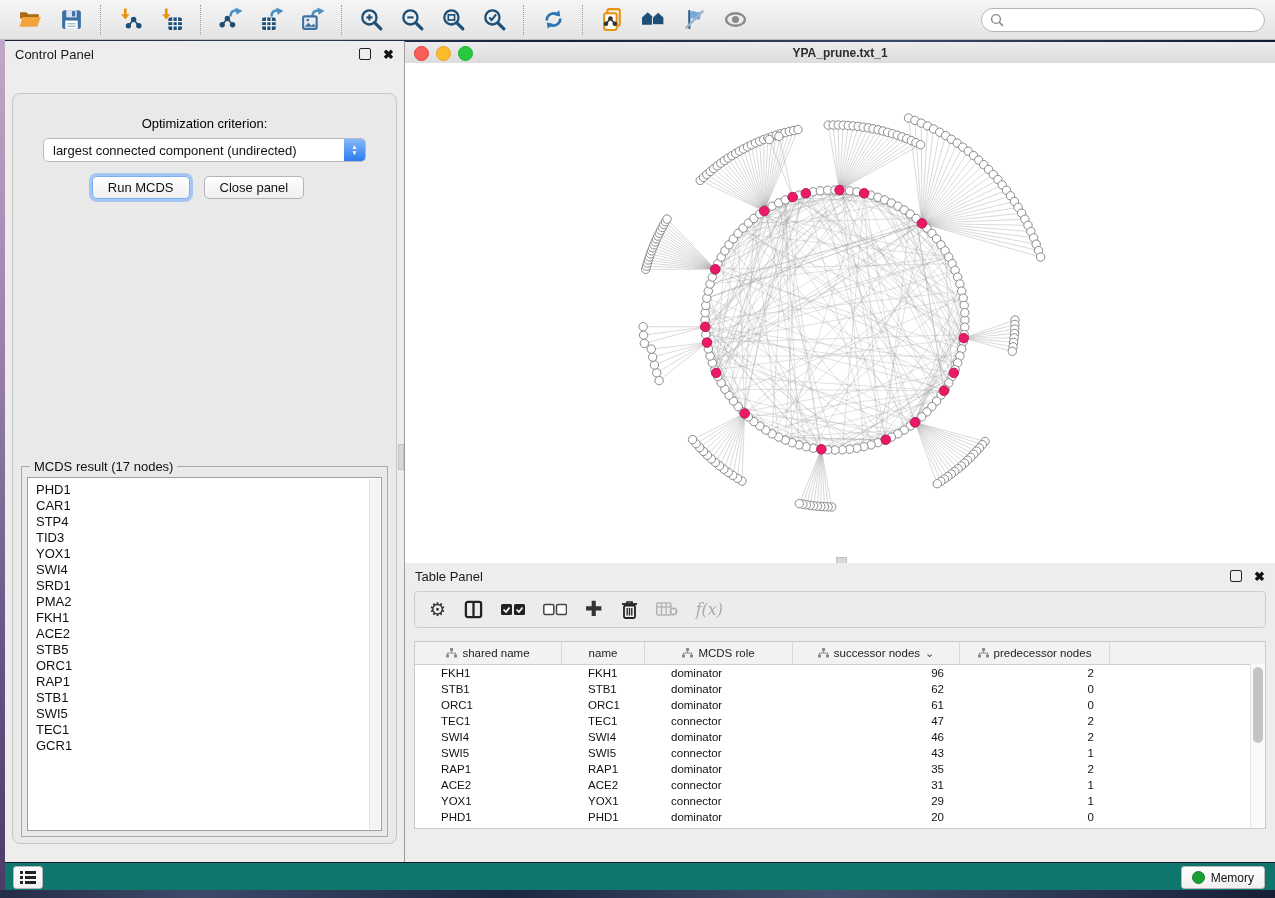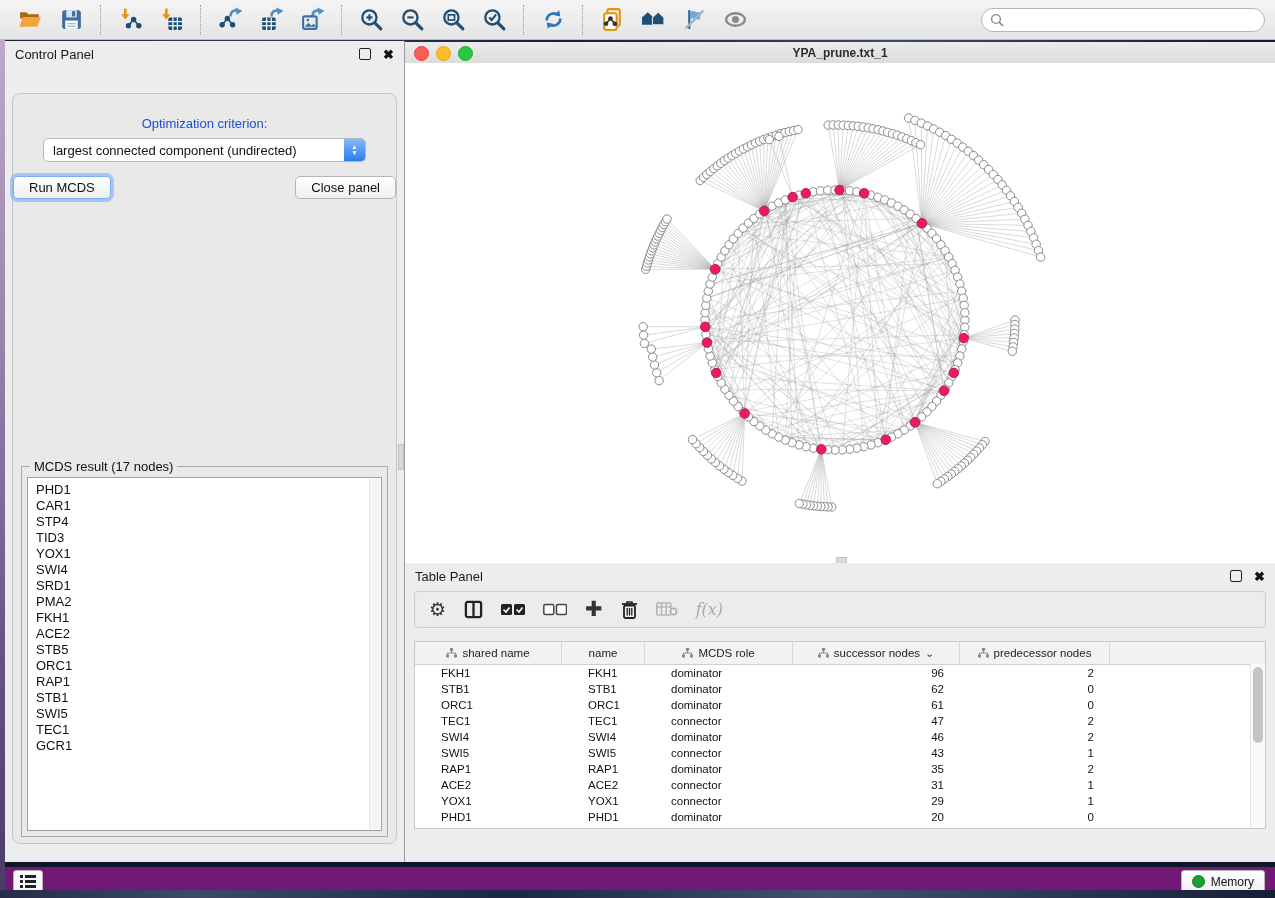--- a/index.html
+++ b/index.html
@@ -31,29 +31,29 @@
   .win-float{width:10px;height:10px;border:1.5px solid #222;border-radius:2px;margin-right:12px;cursor:pointer;}
   .win-close{font-size:13px;font-weight:bold;color:#111;cursor:pointer;}
   .cp-tabs{position:absolute;top:31px;left:50%;transform:translateX(-50%);display:flex;z-index:2;}
   .seg{border:1px solid #b0b0b0;border-left:none;background:linear-gradient(#ffffff,#f3f3f3);
        padding:3px 13px;font-size:13px;color:#111;cursor:pointer;white-space:nowrap;}
   .seg:first-child{border-left:1px solid #b0b0b0;border-radius:5px 0 0 5px;}
   .seg:last-child{border-radius:0 5px 5px 0;}
   .seg.sel{background:linear-gradient(#66adfb,#1f7af0);color:#fff;border-color:#2a6fd0;}
   .cp-content{position:absolute;top:52px;left:7px;right:7px;bottom:18px;
        background:#e9e9e9;border:1px solid #c6c6c6;border-radius:8px;}
-  .opt-label{position:absolute;top:22px;left:0;right:0;text-align:center;font-size:13px;color:#1d4ed8;}
+  .opt-label{position:absolute;top:22px;left:0;right:0;text-align:center;font-size:13px;color:#000000;}
   .select{position:absolute;top:44px;left:30px;right:30px;height:24px;background:#fff;
        border:1px solid #b9b9b9;border-radius:5px;display:flex;align-items:center;
        font-size:13px;color:#111;padding-left:9px;box-sizing:border-box;cursor:pointer;}
   .select .cap{margin-left:auto;width:21px;height:22px;border-radius:0 4px 4px 0;
        background:linear-gradient(#85b9f9,#2b7bf0);display:flex;flex-direction:column;
        align-items:center;justify-content:center;color:#fff;}
   .select .cap span{font-size:6.5px;line-height:6px;}
-  .btn-row{position:absolute;top:82px;left:0;right:0;display:flex;justify-content:space-between;gap:14px;}
+  .btn-row{position:absolute;top:82px;left:0;right:13px;display:flex;justify-content:center;gap:14px;}
   .btn{background:linear-gradient(#ffffff,#efefef);border:1px solid #b5b5b5;border-radius:5px;
        padding:3px 15px;font-size:13px;color:#111;cursor:pointer;font-family:"Liberation Sans",sans-serif;}
   .btn.focus{box-shadow:0 0 0 3px rgba(110,170,250,.55);border-color:#79aef2;}
   .result-group{position:absolute;left:8px;right:8px;top:372px;bottom:6px;border:1px solid #a9a9a9;}
   .result-legend{position:absolute;top:-8px;left:8px;background:#e9e9e9;padding:0 4px;font-size:13px;color:#111;}
   .result-list{position:absolute;left:5px;right:5px;top:10px;bottom:5px;background:#fff;
        border:1px solid #a0a0a0;overflow:hidden;}
   .result-items{position:absolute;left:8px;top:4px;right:18px;font-size:13px;line-height:16px;color:#111;}
   .result-scroll{position:absolute;right:1px;top:1px;bottom:1px;width:10px;background:#f4f4f4;border-left:1px solid #e2e2e2;}
   
@@ -84,21 +84,21 @@
       border-right:1px solid #d8d8d8;box-sizing:border-box;cursor:pointer;}
   .tbl-row{display:flex;height:16px;align-items:center;cursor:default;}
   .td{font-size:11.5px;color:#111;box-sizing:border-box;white-space:nowrap;overflow:hidden;}
   .td.textcell{padding-left:26px;text-align:left;}
   .td.numcell{padding-right:16px;text-align:right;}
   .tbl-scroll{position:absolute;right:0;top:22px;bottom:0;width:14px;background:#fafafa;border-left:1px solid #e4e4e4;}
   .tbl-thumb{position:absolute;left:2px;right:2px;top:3px;height:76px;background:#c4c4c4;border-radius:5px;}
   .tp-tabs{position:absolute;bottom:5px;left:253px;display:flex;z-index:2;}
   .tp-tabs .seg{font-size:12.5px;padding:3px 12px;}
   
-  .status-bar{position:absolute;left:5px;right:0;bottom:8px;height:28px;background:#701a75;border-top:5px solid #0f172a;box-sizing:border-box;}
+  .status-bar{position:absolute;left:5px;right:0;bottom:8px;height:28px;background:#0f766e;border-top:1px solid #0f172a;box-sizing:border-box;}
   .list-btn{position:absolute;left:8px;top:3px;width:28px;height:21px;background:linear-gradient(#fff,#f0f0f0);
        border:1px solid #b8b8b8;border-radius:3px;display:flex;align-items:center;justify-content:center;cursor:pointer;}
   .memory-btn{position:absolute;right:10px;top:3px;height:21px;background:linear-gradient(#fff,#f0f0f0);
        border:1px solid #b8b8b8;border-radius:3px;display:flex;align-items:center;gap:6px;
        padding:0 10px;font-size:12px;color:#111;cursor:pointer;}
   .memory-dot{width:11px;height:11px;border-radius:50%;background:#18a035;border:1px solid #108028;}
 </style>
 </head>
 <body>
 

